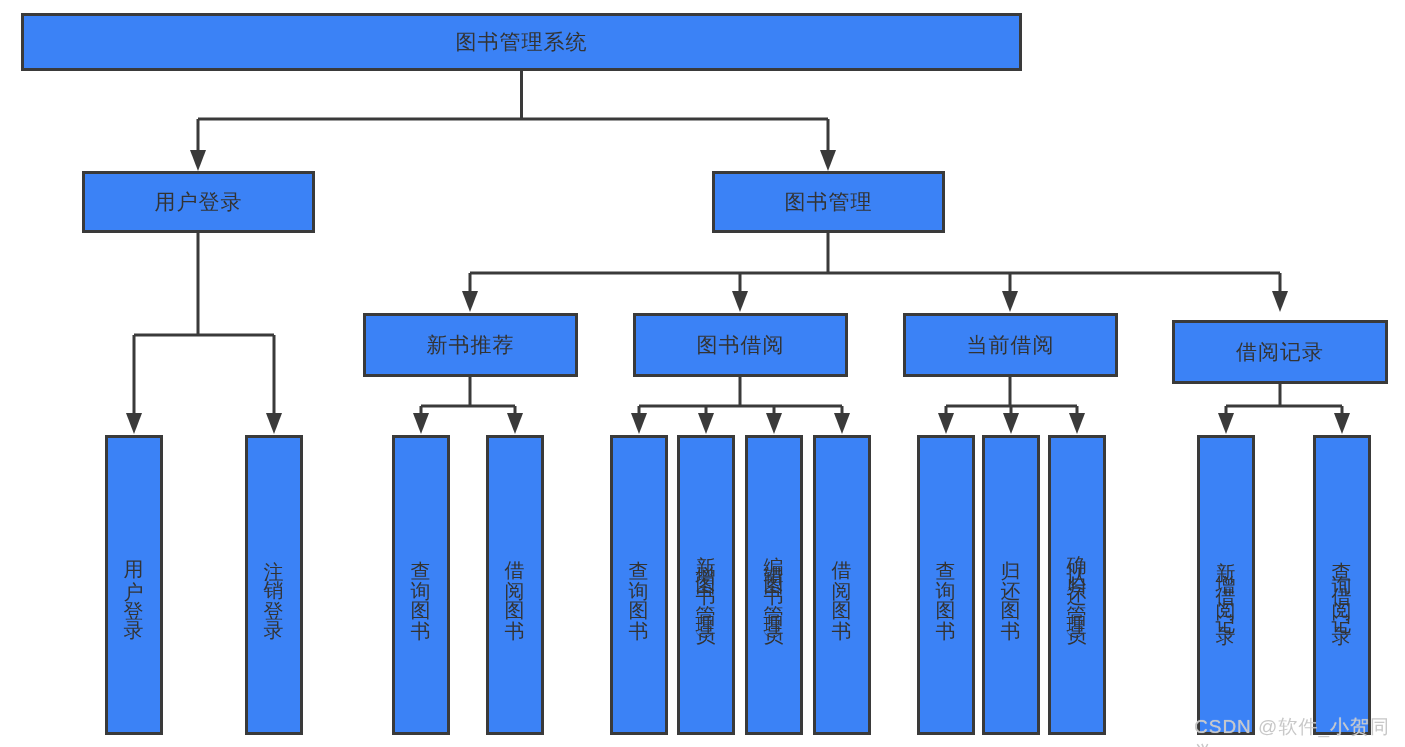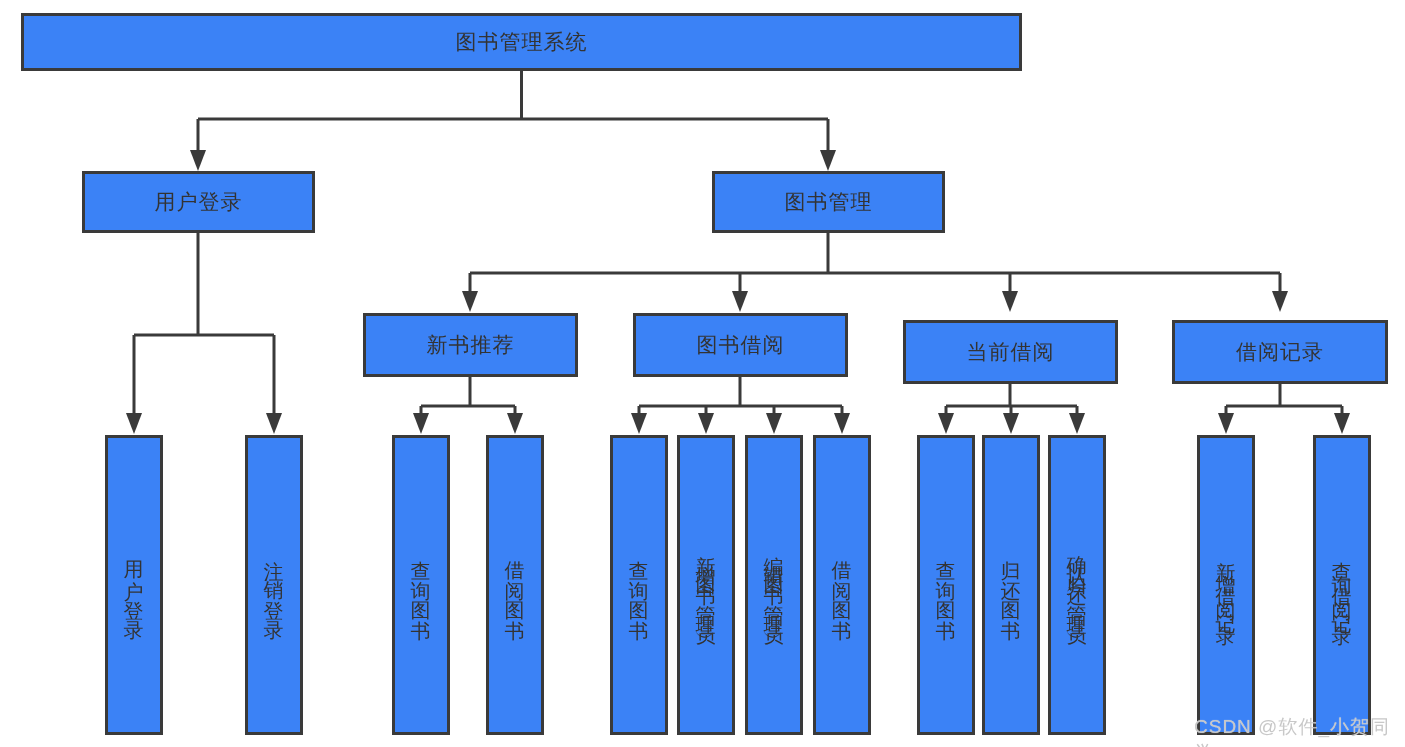--- a/index.html
+++ b/index.html
@@ -110,21 +110,21 @@
   <div class="node hbox" style="left:712px; top:171px; width:233px; height:62px;">
     <span>图书管理</span>
   </div>
 
   <div class="node hbox" style="left:363px; top:313px; width:215px; height:64px;">
     <span>新书推荐</span>
   </div>
   <div class="node hbox" style="left:633px; top:313px; width:215px; height:64px;">
     <span>图书借阅</span>
   </div>
-  <div class="node hbox" style="left:903px; top:320px; width:215px; height:64px;">
+  <div class="node hbox" style="left:903px; top:313px; width:215px; height:64px;">
     <span>当前借阅</span>
   </div>
   <div class="node hbox" style="left:1172px; top:313px; width:216px; height:64px;margin-top:7px;">
     <span>借阅记录</span>
   </div>
 
   <div class="node vbox" style="left:105px; top:435px; width:58px; height:300px;">
     <span class="vtext" style="letter-spacing: 20px;">用户登录</span>
   </div>
   <div class="node vbox" style="left:245px; top:435px; width:58px; height:300px;">

